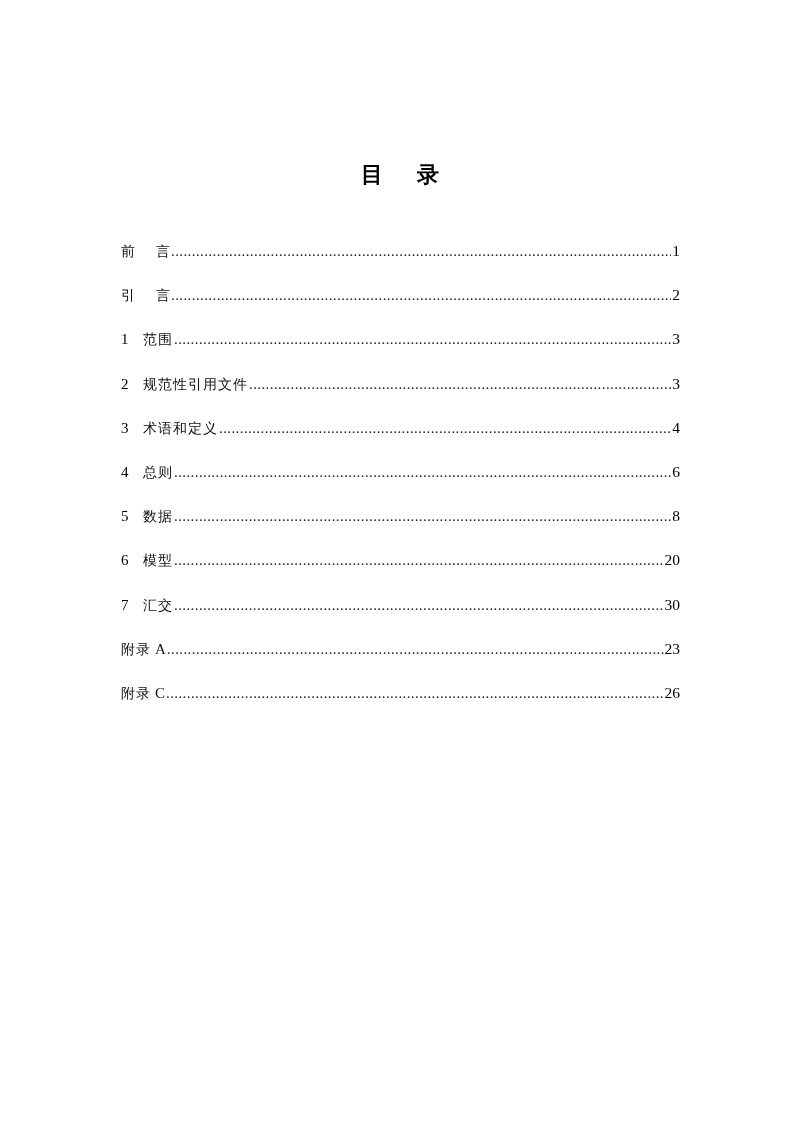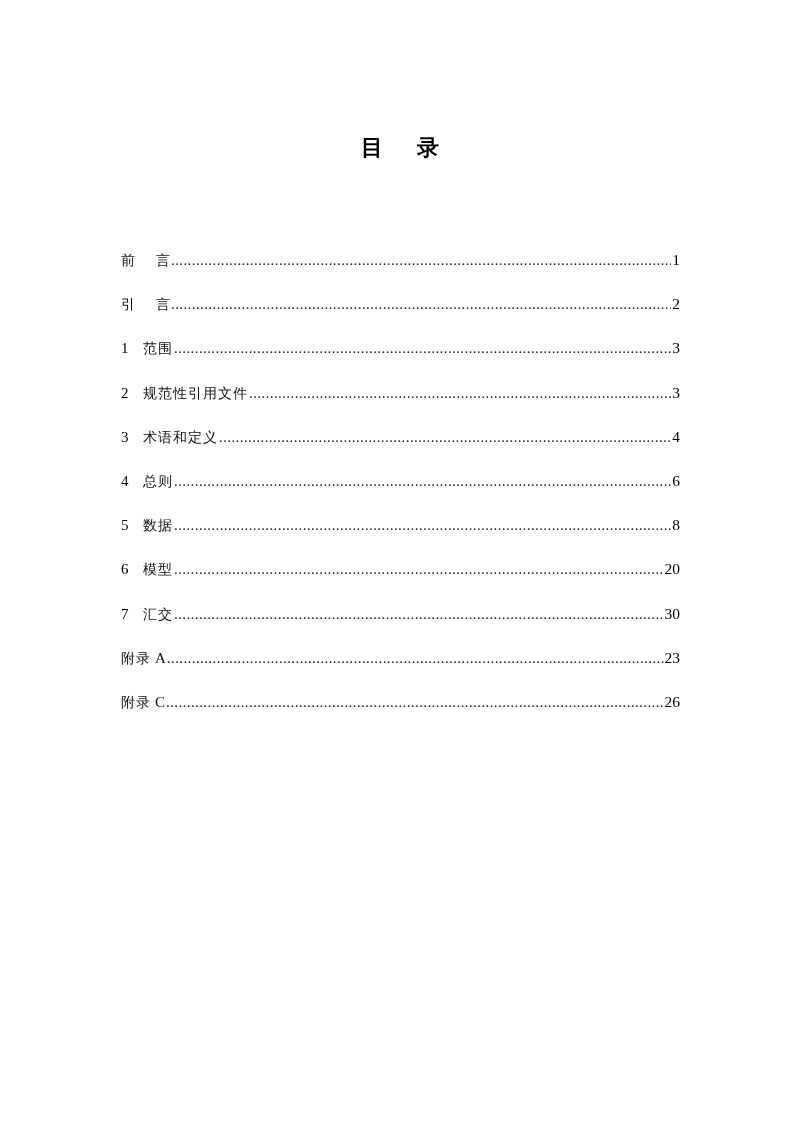--- a/index.html
+++ b/index.html
@@ -16,40 +16,41 @@
       color: #000000;
     }
     .page {
       position: absolute;
       left: 0; top: 0;
       width: 800px; height: 1132px;
       background: #ffffff;
     }
     .toc-title {
       position: absolute;
-      top: 131px;
+      top: 159px;
       left: 0;
       width: 800px;
       text-align: center;
       font-size: 22px;
       font-weight: bold;
       letter-spacing: 0;
       line-height: 32px;
+      font-family: Liberation Serif, serif;
     }
     .toc-title .t-char { display: inline-block; }
     .toc-title .t-gap { display: inline-block; width: 34px; }
     .toc-list {
       position: absolute;
       left: 121px;
       top: 238px;
       width: 559px;
     }
     .toc-row {
       display: flex;
-      align-items: center;
+      align-items: flex-start;
       height: 44.2px;
       font-size: 15px;
       line-height: 26px;
       cursor: pointer;
     }
     .toc-num {
       font-family: "Liberation Serif", serif;
       width: 22px;
       flex: 0 0 auto;
     }

